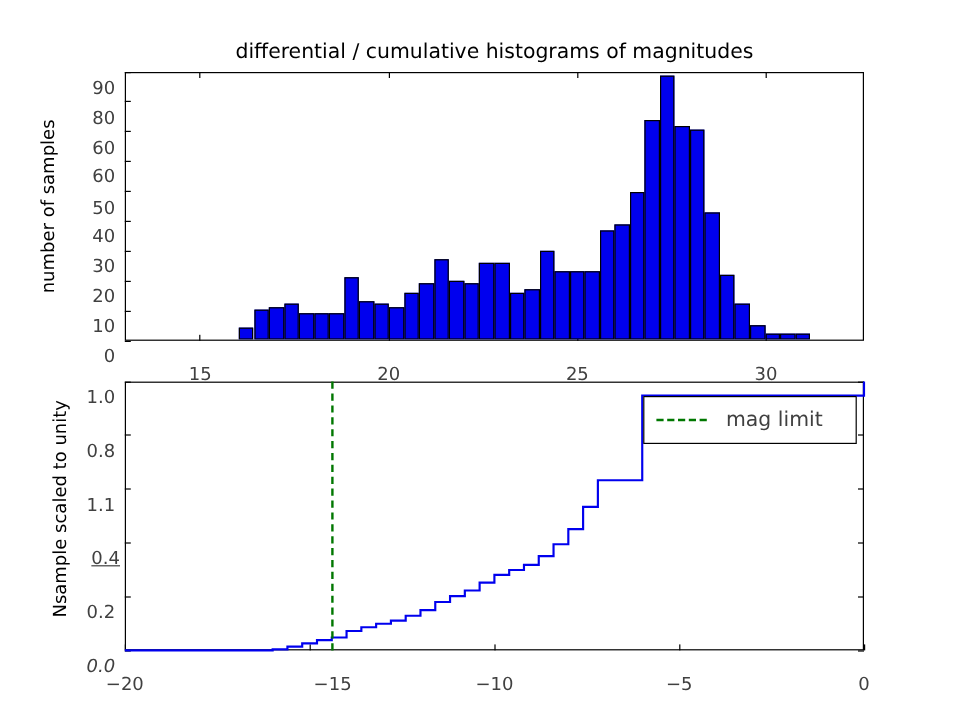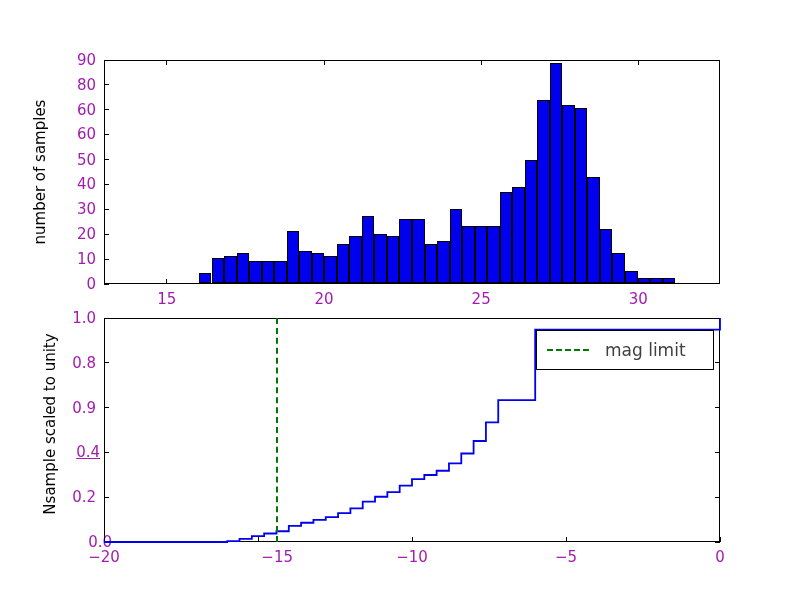--- a/index.html
+++ b/index.html
@@ -41,22 +41,23 @@
     position: absolute;
     font-size: 15px;
     color: #000000;
     transform-origin: 50% 50%;
     white-space: nowrap;
     text-align: center;
   }
   .tick-label {
     position: absolute;
     font-size: 15px;
-    color: #a21caf;
-    white-space: nowrap;
+    color: #404040;
+    white-space: nowrap;
+    margin-top: 13px;
   }
   .tick-label.x {
     text-align: center;
     transform: translateX(-50%);
   }
   .tick-label.y {
     text-align: right;
     transform: translateY(-50%);
   }
   .tick-mark {
@@ -102,20 +103,21 @@
     overflow: visible;
   }
 </style>
 </head>
 <body>
 
 <div id="figure">
 
   <div class="panel" style="left:0;top:0;width:800px;height:300px;">
 
+    <div class="title" style="left:104px;top:33px;width:616px;">differential / cumulative histograms of magnitudes</div>
 
     <div class="ylabel" style="left:-60px;top:163px;width:200px;transform:rotate(-90deg);">number of samples</div>
 
     <div class="axes-frame" id="top-axes" style="left:104px;top:60px;width:616px;height:224px;"></div>
 
     <div id="top-ytick-labels">
         <div class="tick-label y" style="left: 52px; top: 284px; width: 44px;">0</div>
         <div class="tick-label y" style="left: 52px; top: 259.111px; width: 44px;">10</div>
         <div class="tick-label y" style="left: 52px; top: 234.222px; width: 44px;">20</div>
         <div class="tick-label y" style="left: 52px; top: 209.333px; width: 44px;">30</div>
@@ -197,24 +199,24 @@
       </div>
   </div>
 
   <div class="panel" style="left:0;top:300px;width:800px;height:300px;">
 
     <div class="ylabel" style="left:-75px;top:115px;width:250px;transform:rotate(-90deg);">Nsample scaled to unity</div>
 
     <div class="axes-frame" id="bottom-axes" style="left:104px;top:18px;width:616px;height:224px;"></div>
 
     <div id="bot-ytick-labels">
-        <div class="tick-label y" style="left: 64px; top: 242px; width: 48px;">0.0</div>
+        <div class="tick-label y" style="left: 48px; top: 242px; width: 48px; font-style: italic;">0.0</div>
         <div class="tick-label y" style="left: 48px; top: 197.2px; width: 48px;">0.2</div>
         <div class="tick-label y" style="left: 52px; top: 152.4px; width: 48px; text-decoration: underline;">0.4</div>
-        <div class="tick-label y" style="left: 48px; top: 107.6px; width: 48px;">0.9</div>
+        <div class="tick-label y" style="left: 48px; top: 107.6px; width: 48px;">1.1</div>
         <div class="tick-label y" style="left: 48px; top: 62.8px; width: 48px;">0.8</div>
         <div class="tick-label y" style="left: 48px; top: 18px; width: 48px;">1.0</div>
       </div>
     <div id="bot-ytick-marks">
         <div class="tick-mark" style="left: 104px; top: 241.5px; width: 5px; height: 1px;"></div>
         <div class="tick-mark" style="left: 715px; top: 241.5px; width: 5px; height: 1px;"></div>
         <div class="tick-mark" style="left: 104px; top: 196.7px; width: 5px; height: 1px;"></div>
         <div class="tick-mark" style="left: 715px; top: 196.7px; width: 5px; height: 1px;"></div>
         <div class="tick-mark" style="left: 104px; top: 151.9px; width: 5px; height: 1px;"></div>
         <div class="tick-mark" style="left: 715px; top: 151.9px; width: 5px; height: 1px;"></div>

